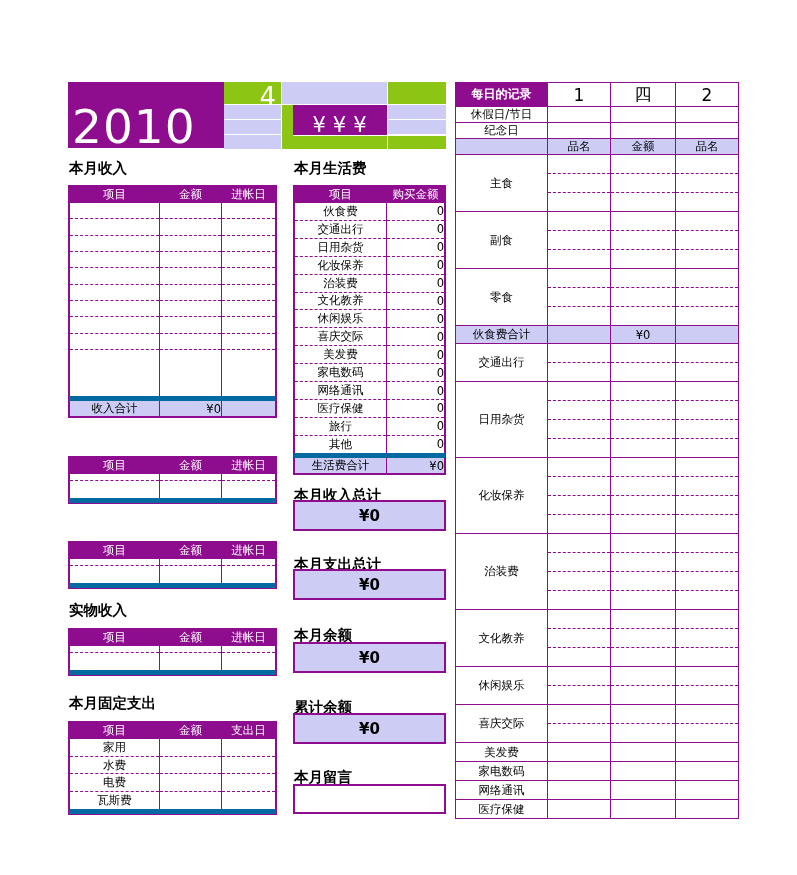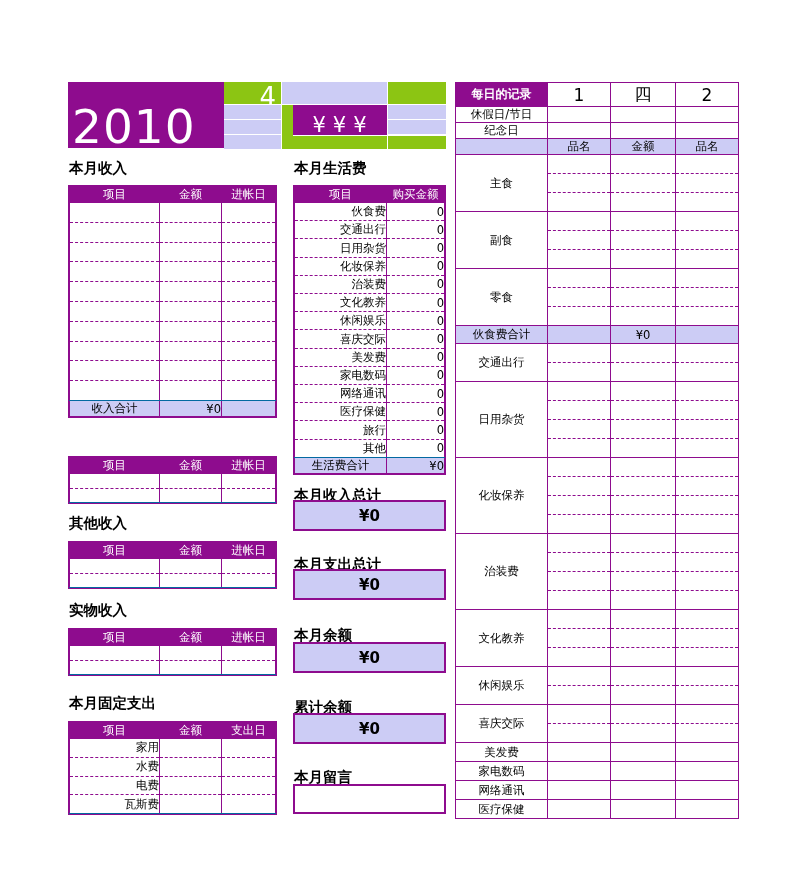--- a/index.html
+++ b/index.html
@@ -27,23 +27,23 @@
               font-family:"DejaVu Sans","Liberation Sans",sans-serif;}
 
   
   table.grid{border-collapse:collapse;width:100%;height:100%;table-layout:fixed;
              font-size:11px;}
   table.grid th, table.grid td{padding:0;margin:0;}
   .thead th{background:#8E0C8E;color:#ffffff;font-weight:normal;font-size:11.5px;
             text-align:center;border:1px solid #8E0C8E;height:15px;}
   .cell{border-left:1px solid #8E0C8E;border-right:1px solid #8E0C8E;
         border-top:1px dashed #8E0C8E;border-bottom:1px dashed #8E0C8E;background:#ffffff;}
-  .cell.solidb{border-bottom:1px solid #0369a1;}
+  .cell.solidb{border-bottom:5px solid #0369a1;}
   .cell.solidt{border-top:1px solid #8E0C8E;}
-  .lbl{text-align:right;padding-left:2px;font-size:11.5px;white-space:nowrap;}
+  .lbl{text-align:center;padding-left:2px;font-size:11.5px;white-space:nowrap;}
   .num{text-align:right;padding-right:3px;font-size:11.5px;}
   .ctr{text-align:center;font-size:11.5px;}
   .totalrow td{background:#CCCCF5;border:1px solid #8E0C8E;height:15px;font-size:11.5px;}
 
   
   .tblbox{border:1px solid #8E0C8E;box-sizing:border-box;background:#fff;margin-top:9px;}
 
   
   .sumbox{background:#CCCCF5;border:2px solid #8E0C8E;box-sizing:border-box;
           display:flex;align-items:center;justify-content:center;
@@ -189,21 +189,20 @@
           </tr>
       <tr>
             <td class="cell solidb"></td>
             <td class="cell solidb"></td>
             <td class="cell solidb"></td>
           </tr>
     </tbody>
       </table>
   </div>
 
-  <div class="abs sect-title" style="left:69px;top:515px;width:200px;">其他收入</div>
   <div class="abs tblbox" style="left:68px;top:532px;width:209px;height:48px;">
     <table class="grid">
       <colgroup>
           <col style="width:90px">
           <col style="width:62px">
           <col>
         </colgroup>
       <tbody>
           <tr class="thead">
         <th>项目</th>

